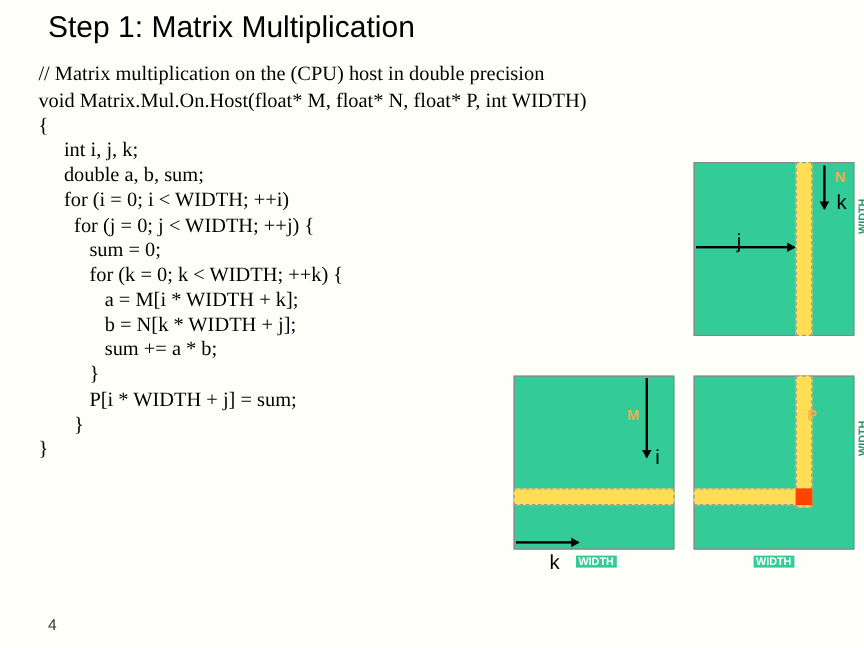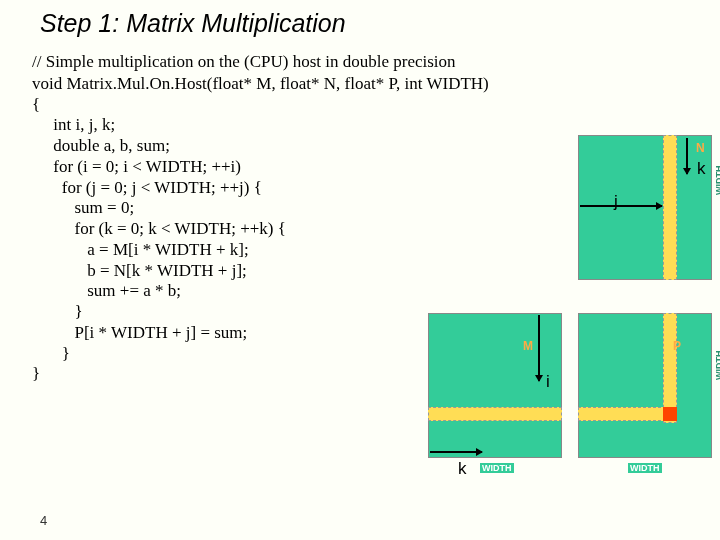--- a/index.html
+++ b/index.html
@@ -6,21 +6,20 @@
   body {
     width: 720px;
     height: 540px;
     background: #fefff8;
     font-family: Arial, Helvetica, sans-serif;
     position: relative;
     overflow: hidden;
   }
   .title-block {
     padding: 8px 16px 0 40px;
-    font-style: italic;
   }
   .title-line {
     font-size: 25px;
     color: #000;
     line-height: 1.2;
   }
   .comment {
     font-family: "Times New Roman", serif;
     font-size: 17px;
     padding: 14px 0 0 32px;
@@ -136,21 +135,21 @@
     border-left: 7px solid #000; border-top: 4px solid transparent; border-bottom: 4px solid transparent;
   }
 </style>
 </head>
 <body>
 
 <div class="title-block">
   <div class="title-line">Step 1: Matrix Multiplication</div>
 </div>
 
-<div class="comment">// Simple multiplication on the (CPU) host in double precision</div>
+<div class="comment">// Matrix multiplication on the (CPU) host in double precision</div>
 <div class="code">void Matrix.Mul.On.Host(float* M, float* N, float* P, int WIDTH)
 {
      int i, j, k;
      double a, b, sum;
      for (i = 0; i &lt; WIDTH; ++i)
        for (j = 0; j &lt; WIDTH; ++j) {
           sum = 0;
           for (k = 0; k &lt; WIDTH; ++k) {
              a = M[i * WIDTH + k];
              b = N[k * WIDTH + j];

